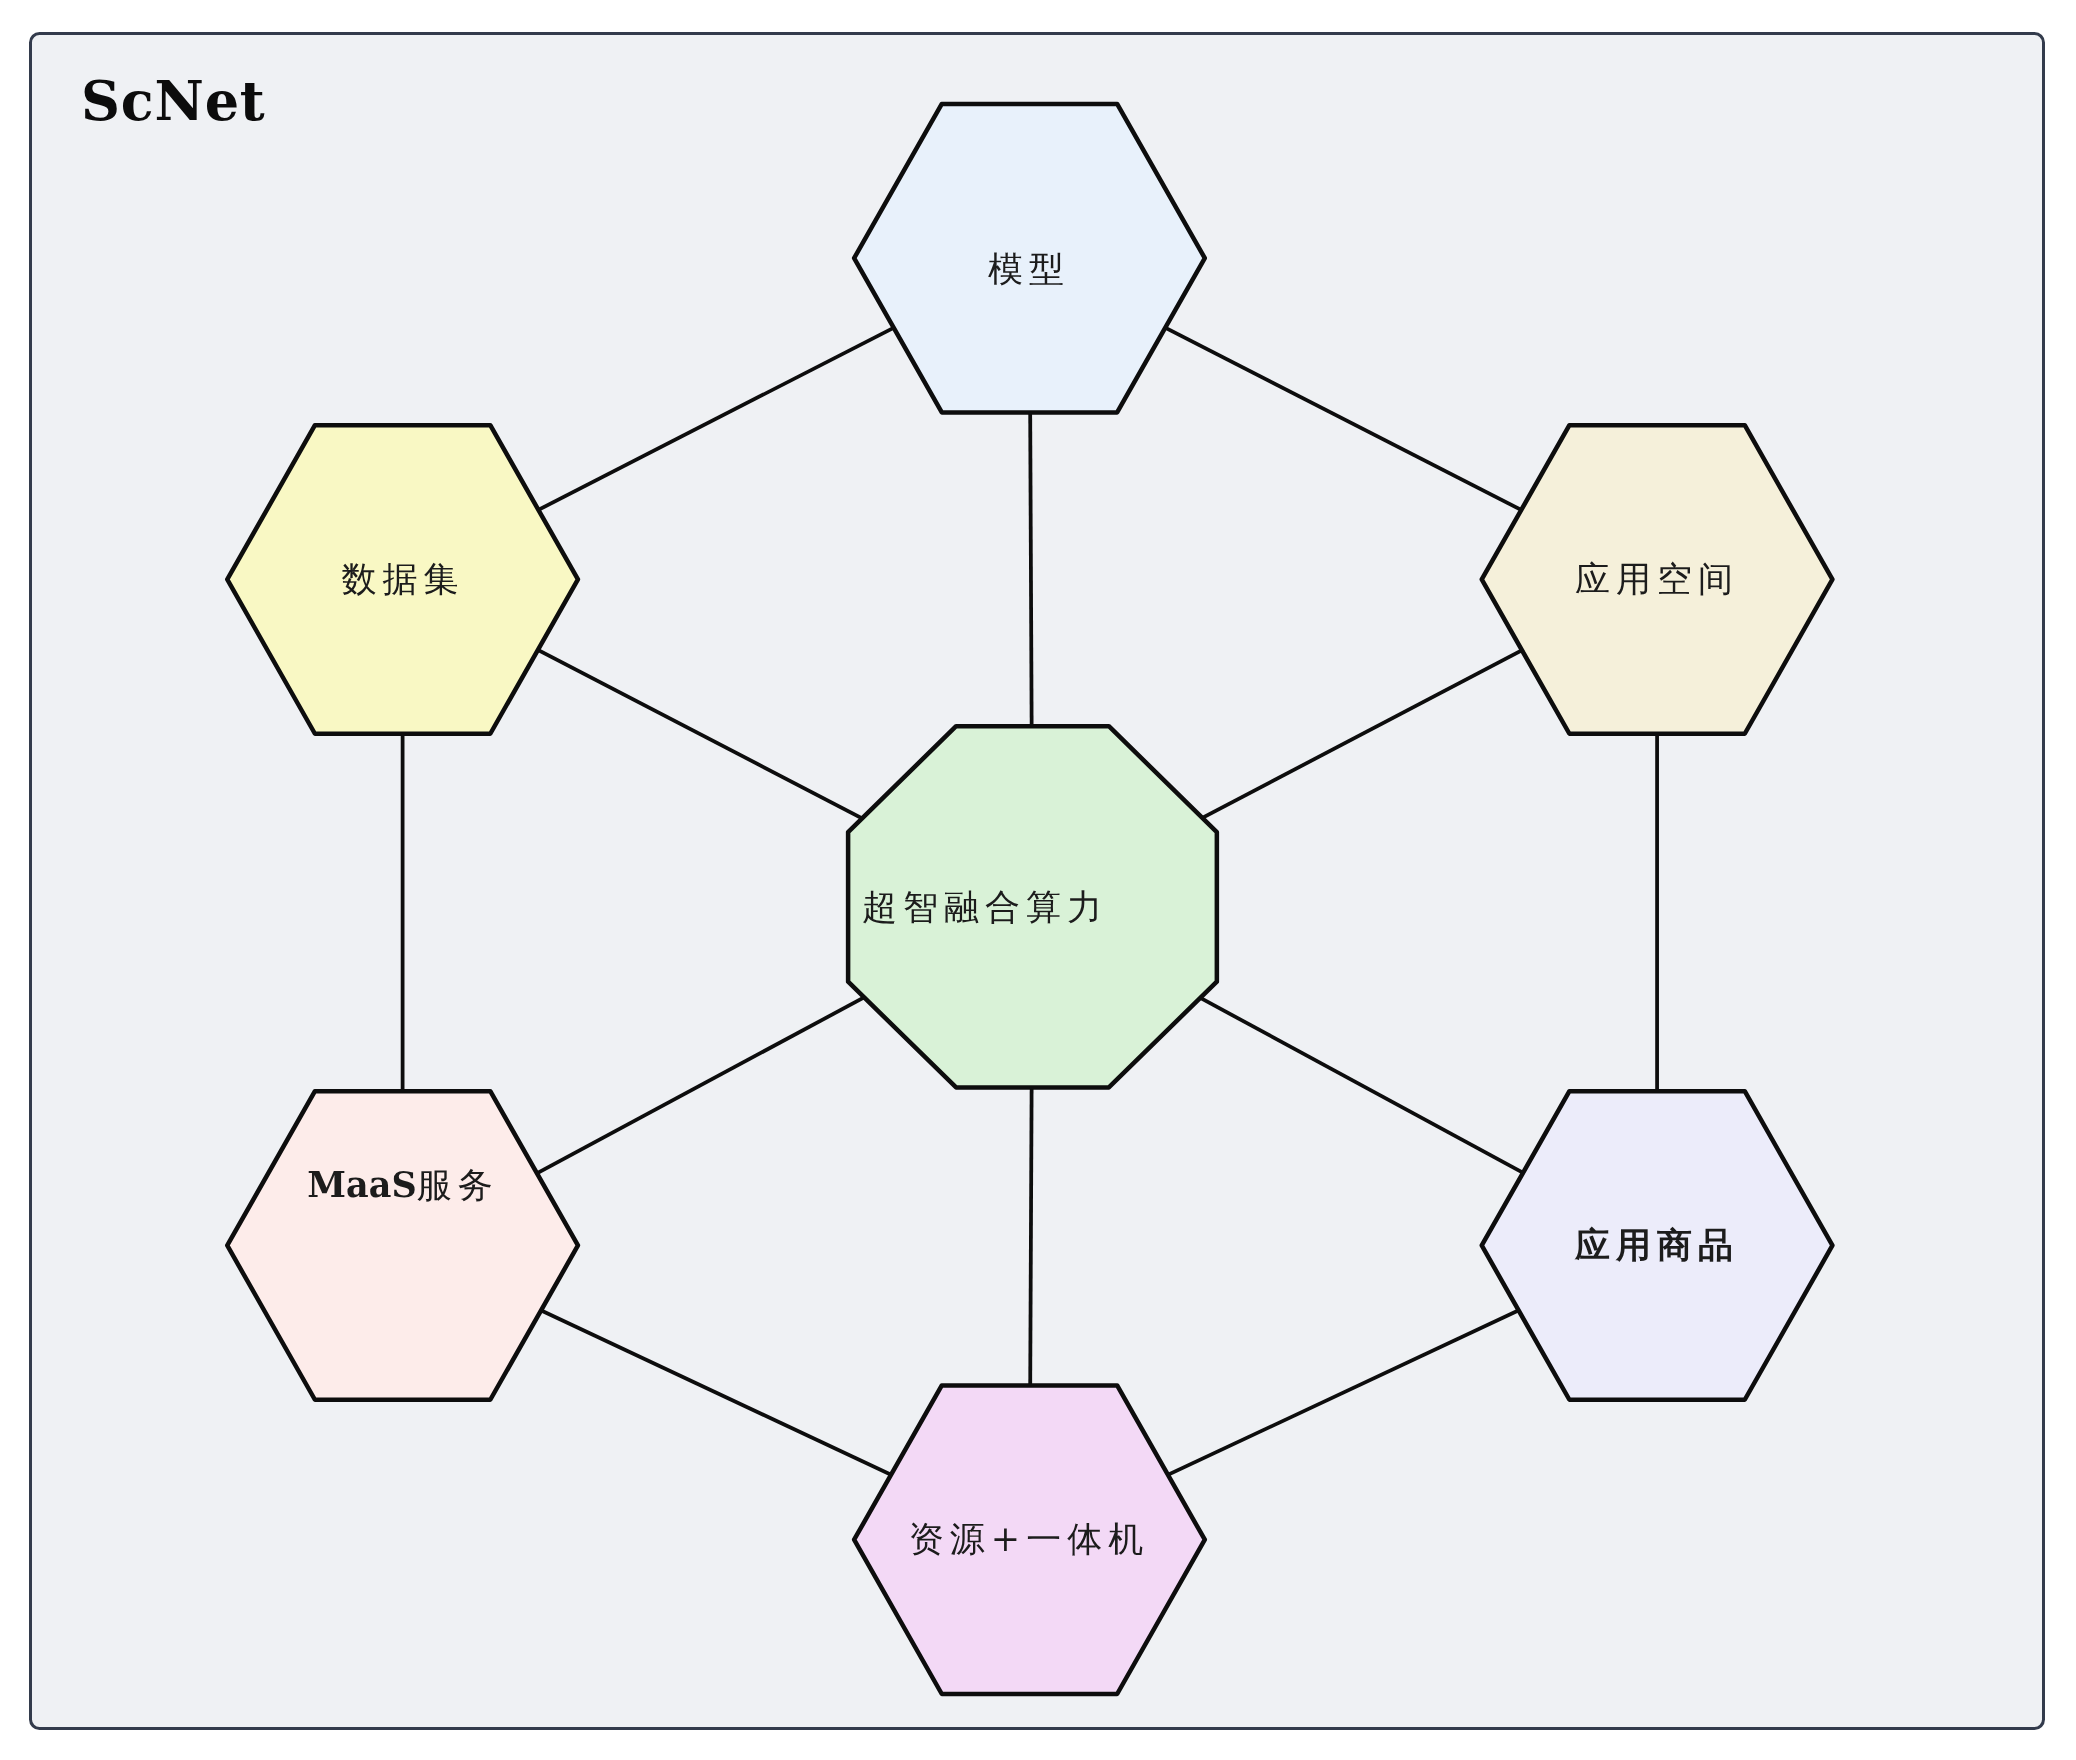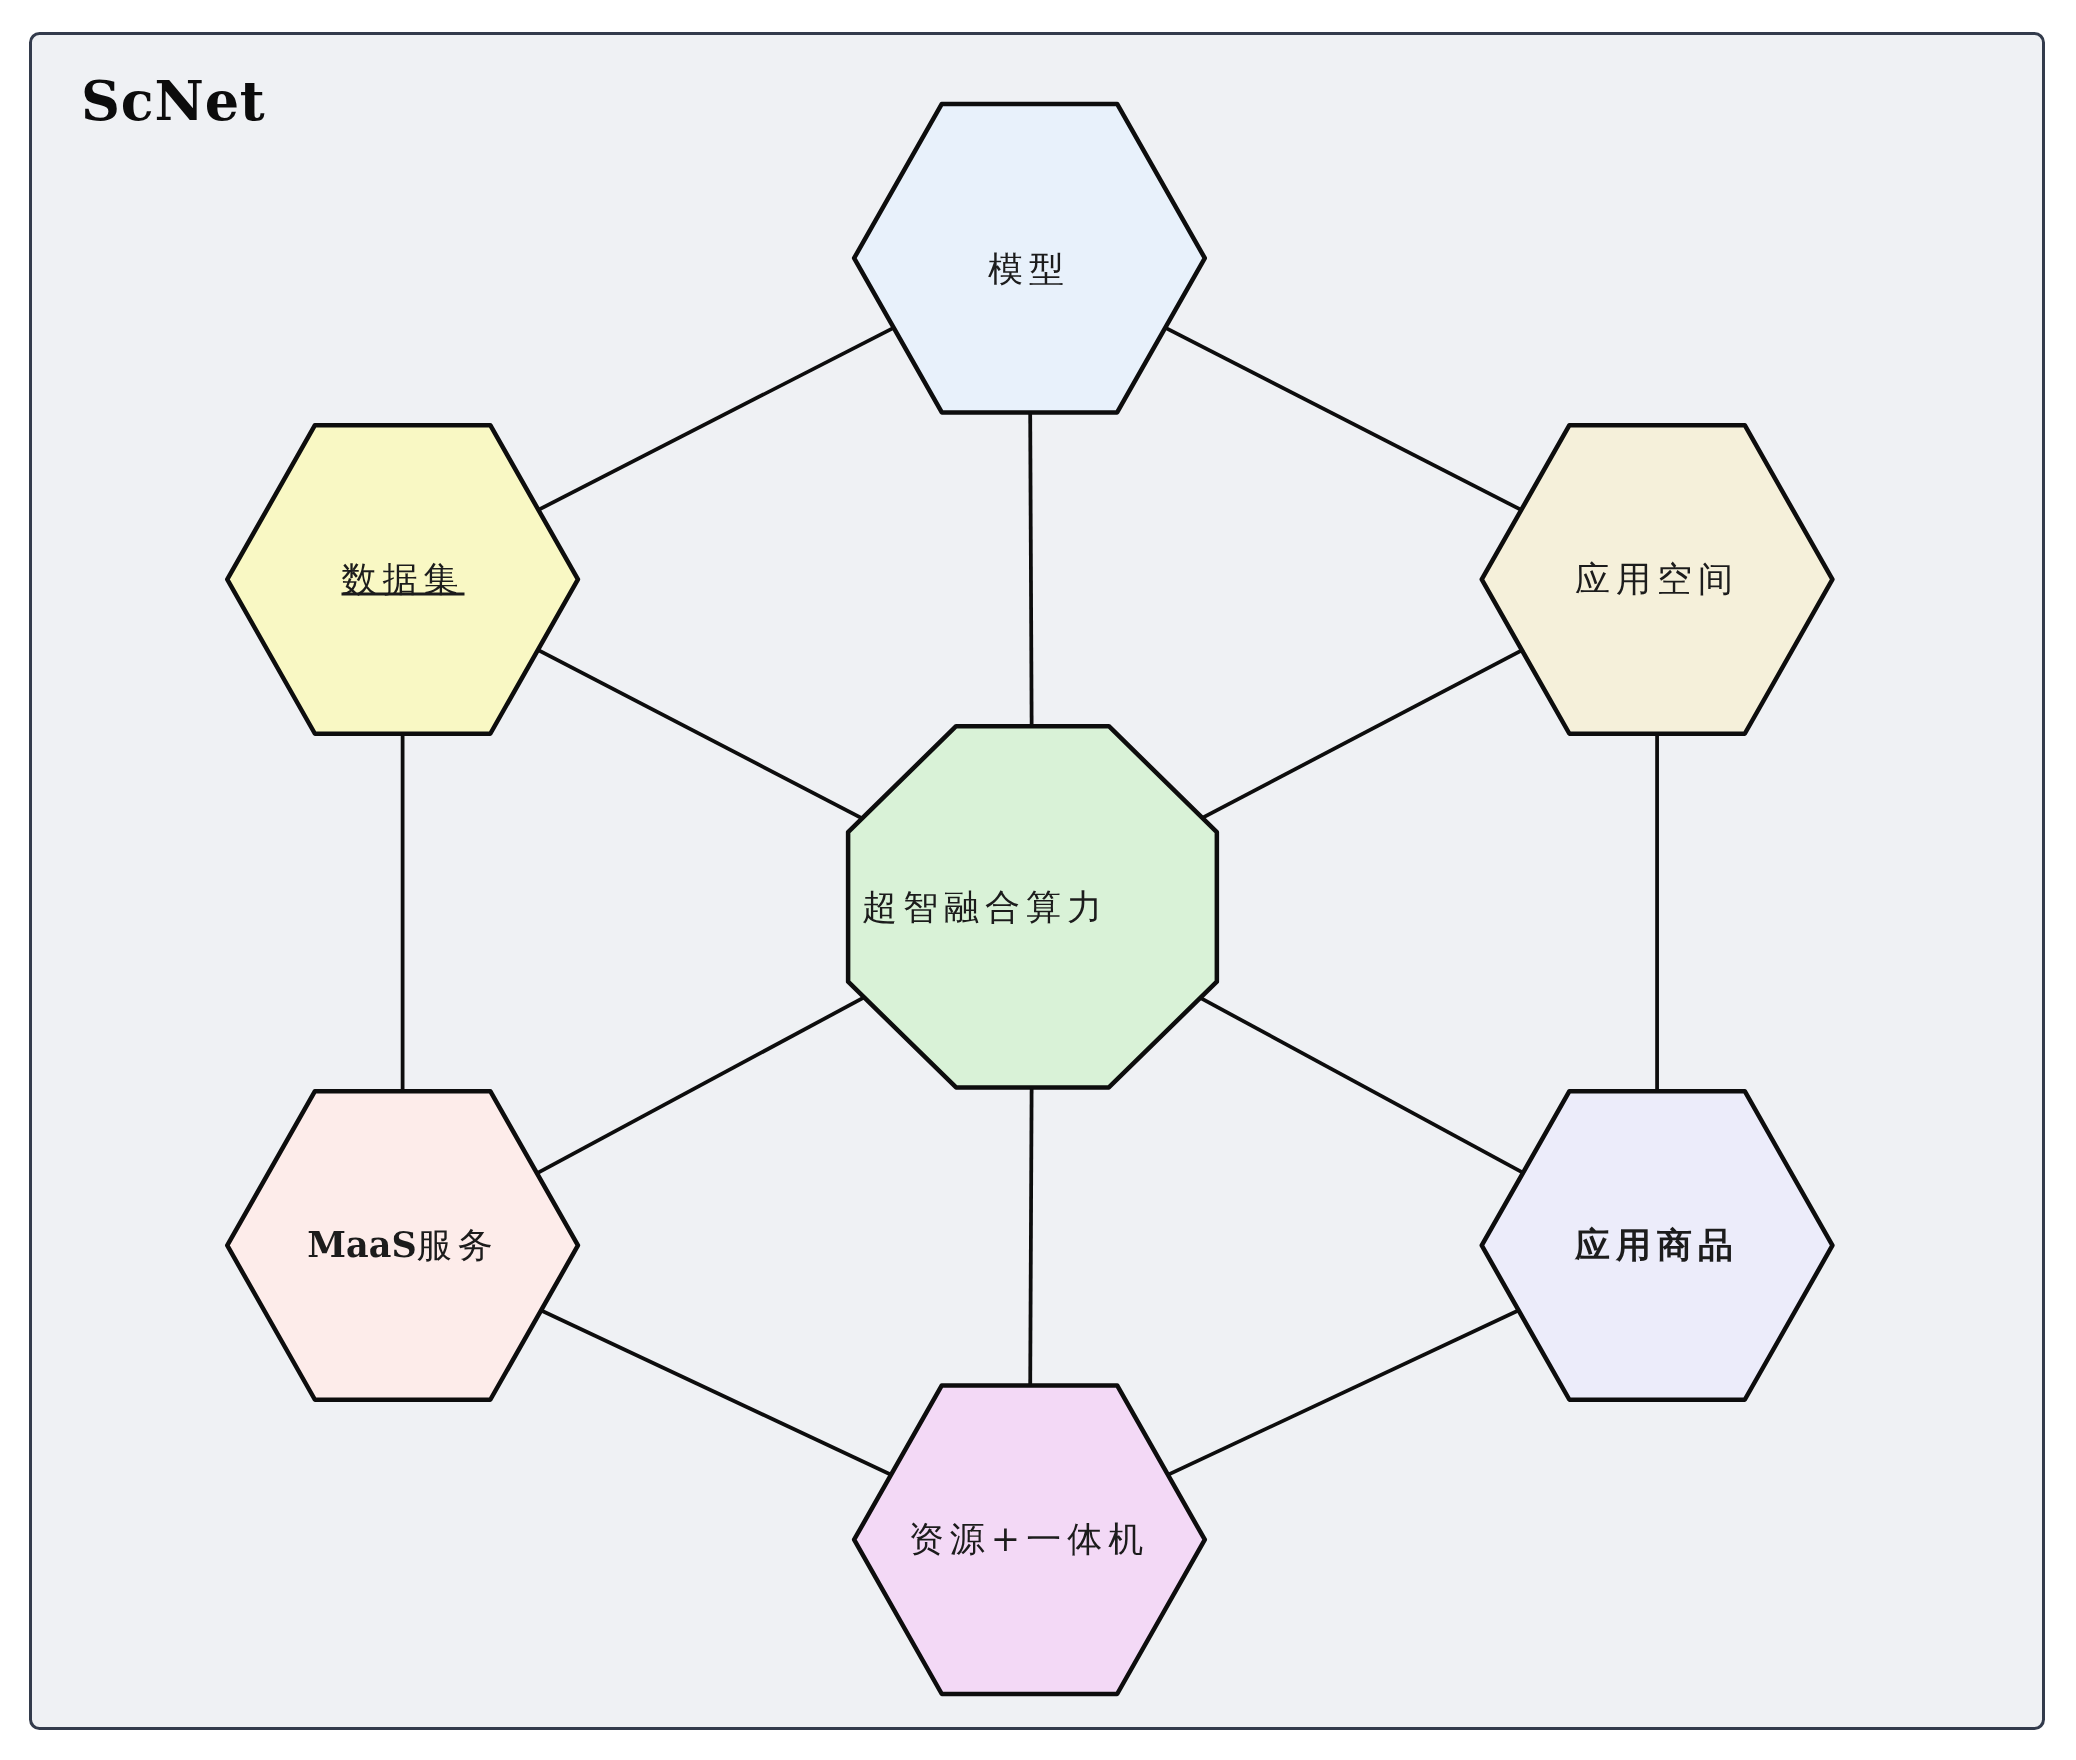--- a/index.html
+++ b/index.html
@@ -93,22 +93,22 @@
       <polygon class="node-shape" points="302,770 418.5,565 651.5,565 768,770 651.5,975 418.5,975" fill="#f9f8c4"></polygon>
       <polygon class="node-shape" points="1969,770 2085.5,565 2318.5,565 2435,770 2318.5,975 2085.5,975" fill="#f5f0da"></polygon>
       <polygon class="node-shape" points="1270.5,965 1473.5,965 1617,1105.6 1617,1304.4 1473.5,1445 1270.5,1445 1127,1304.4 1127,1105.6" fill="#d9f2d7"></polygon>
       <polygon class="node-shape" points="302,1655 418.5,1450 651.5,1450 768,1655 651.5,1860 418.5,1860" fill="#fdecea"></polygon>
       <polygon class="node-shape" points="1969,1655 2085.5,1450 2318.5,1450 2435,1655 2318.5,1860 2085.5,1860" fill="#ececfa"></polygon>
       <polygon class="node-shape" points="1135,2046 1251.5,1841 1484.5,1841 1601,2046 1484.5,2251 1251.5,2251" fill="#f3d9f6"></polygon>
     </g>
   </svg>
 
   <div class="node-label" style="left:1029px; top:258px;margin-top:11px;">模型</div>
-  <div class="node-label" style="left:403px;  top:579px;text-decoration:underline;">数据集</div>
+  <div class="node-label" style="left:403px;  top:579px;">数据集</div>
   <div class="node-label" style="left:1657px; top:579px;font-family:Liberation Serif, serif;">应用空间</div>
   <div class="node-label" style="left:985px; top:907px;">超智融合算力</div>
-  <div class="node-label" style="left:403px;  top:1245px;text-align:center;"><span class="latin-bold">MaaS</span><span>服务</span></div>
+  <div class="node-label" style="left:403px;  top:1185px;text-align:center;"><span class="latin-bold">MaaS</span><span>服务</span></div>
   <div class="node-label" style="left:1657px; top:1245px;font-weight:bold;">应用商品</div>
   <div class="node-label" style="left:1029px; top:1539px;">资源+一体机</div>
 
 
 </div>
 
 
 </body></html>

